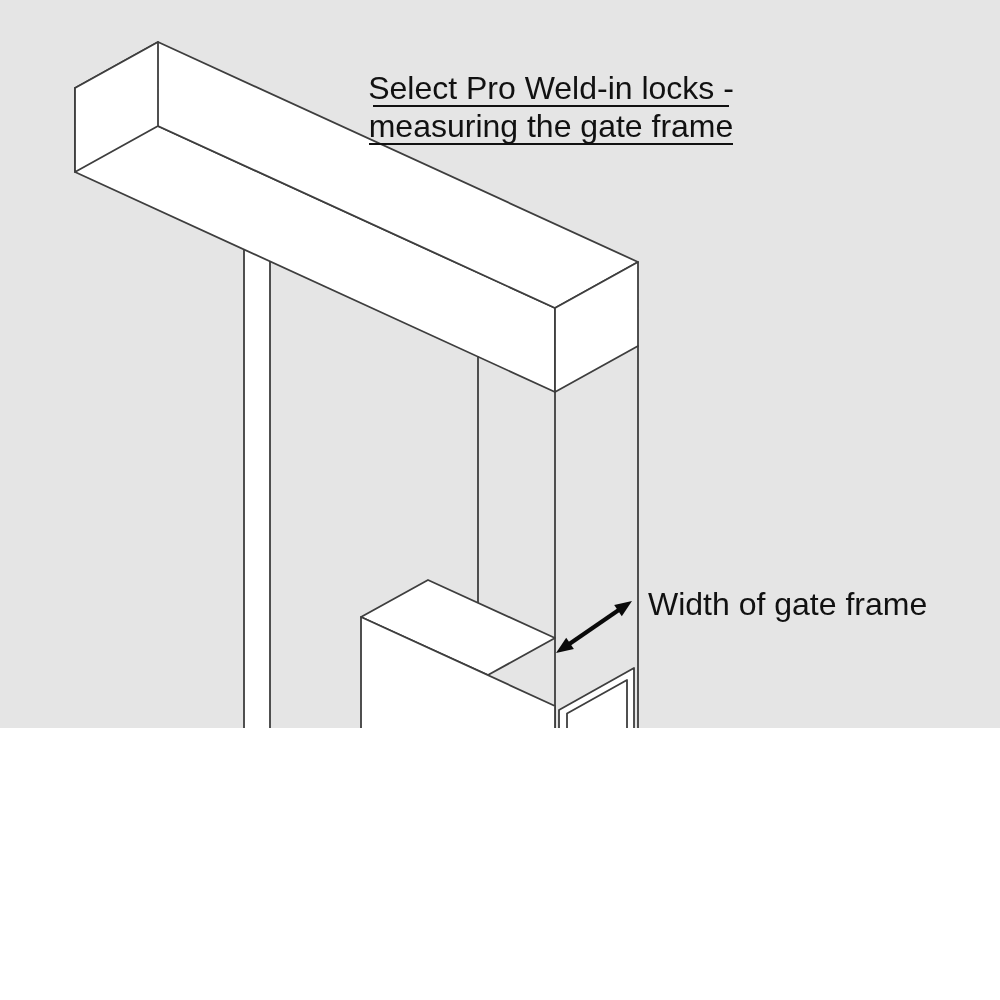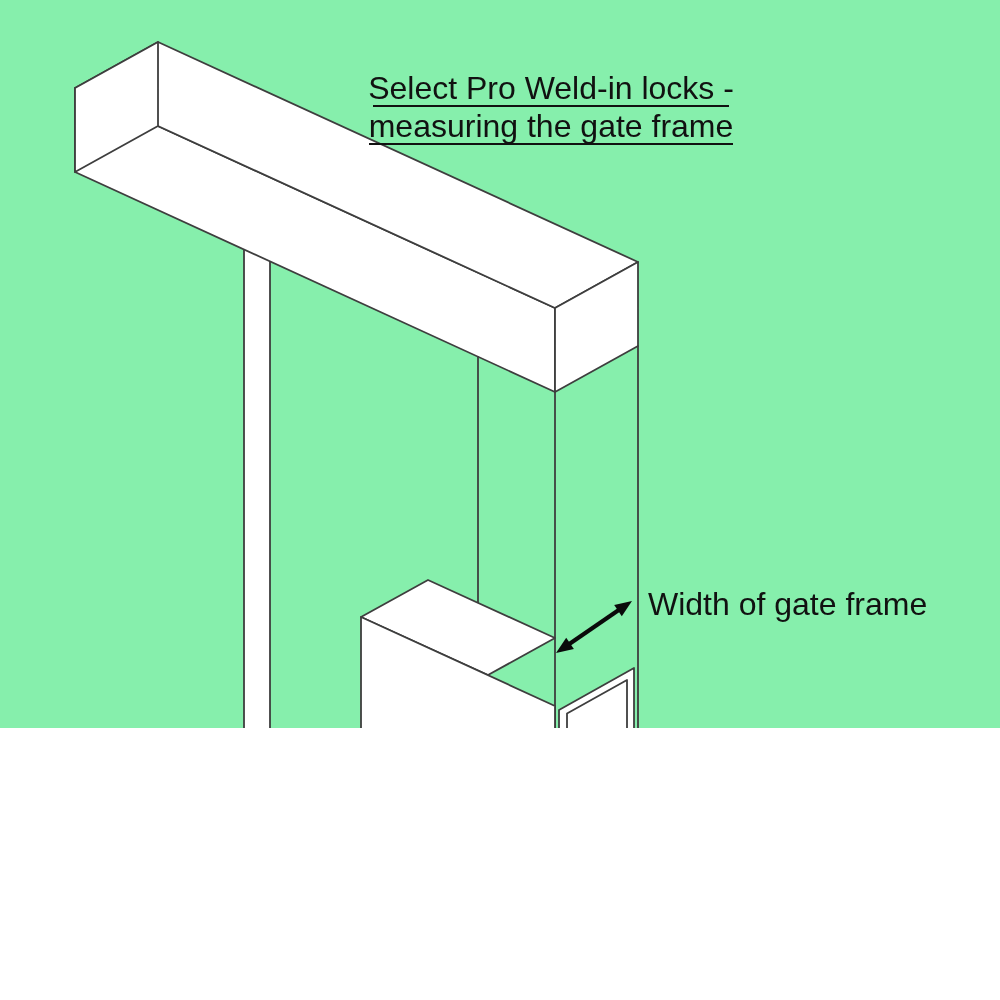--- a/index.html
+++ b/index.html
@@ -1,16 +1,16 @@
 <!DOCTYPE html>
 <html><head>
 <meta charset="utf-8">
 <style>
   html, body { margin: 0; padding: 0; background: #ffffff; }
-  .stage { position: relative; width: 1000px; height: 728px; background: #86efac; overflow: hidden; }
+  .stage { position: relative; width: 1000px; height: 728px; background: #e5e5e5; overflow: hidden; }
   svg { display: block; width: 1000px; height: 1000px; }
   text {
     font-family: "Liberation Sans", sans-serif;
     font-size: 32px;
     fill: #111111;
   }
 </style>
 </head>
 <body>
 

